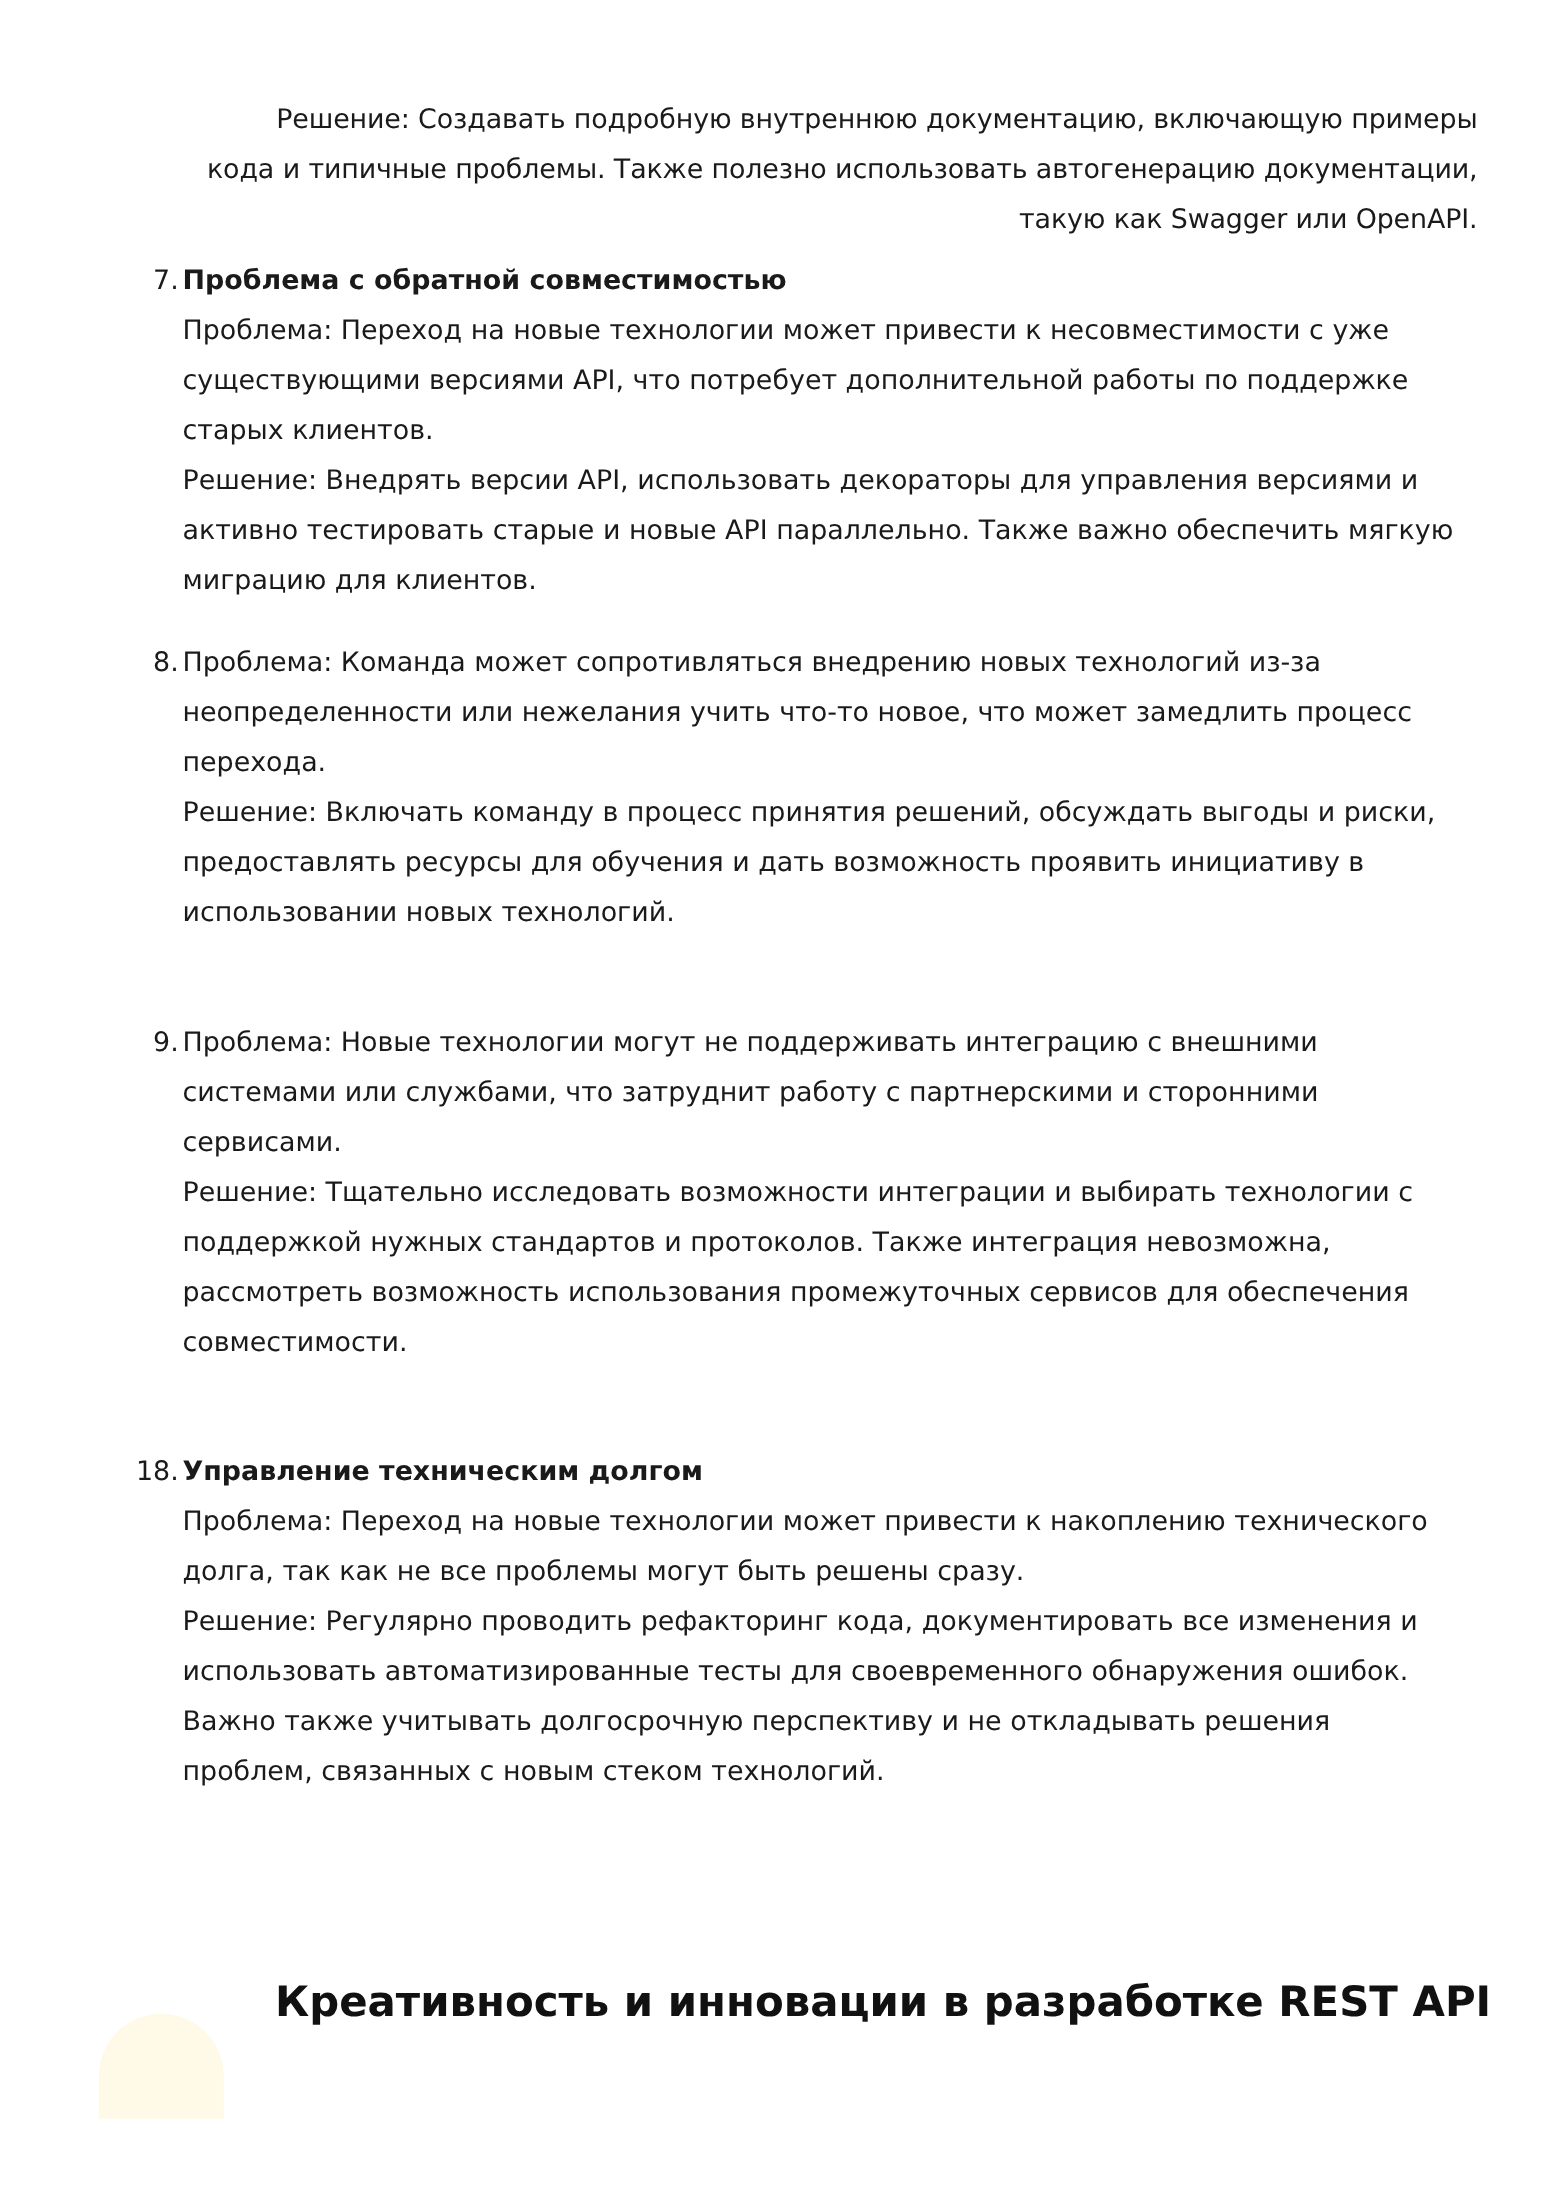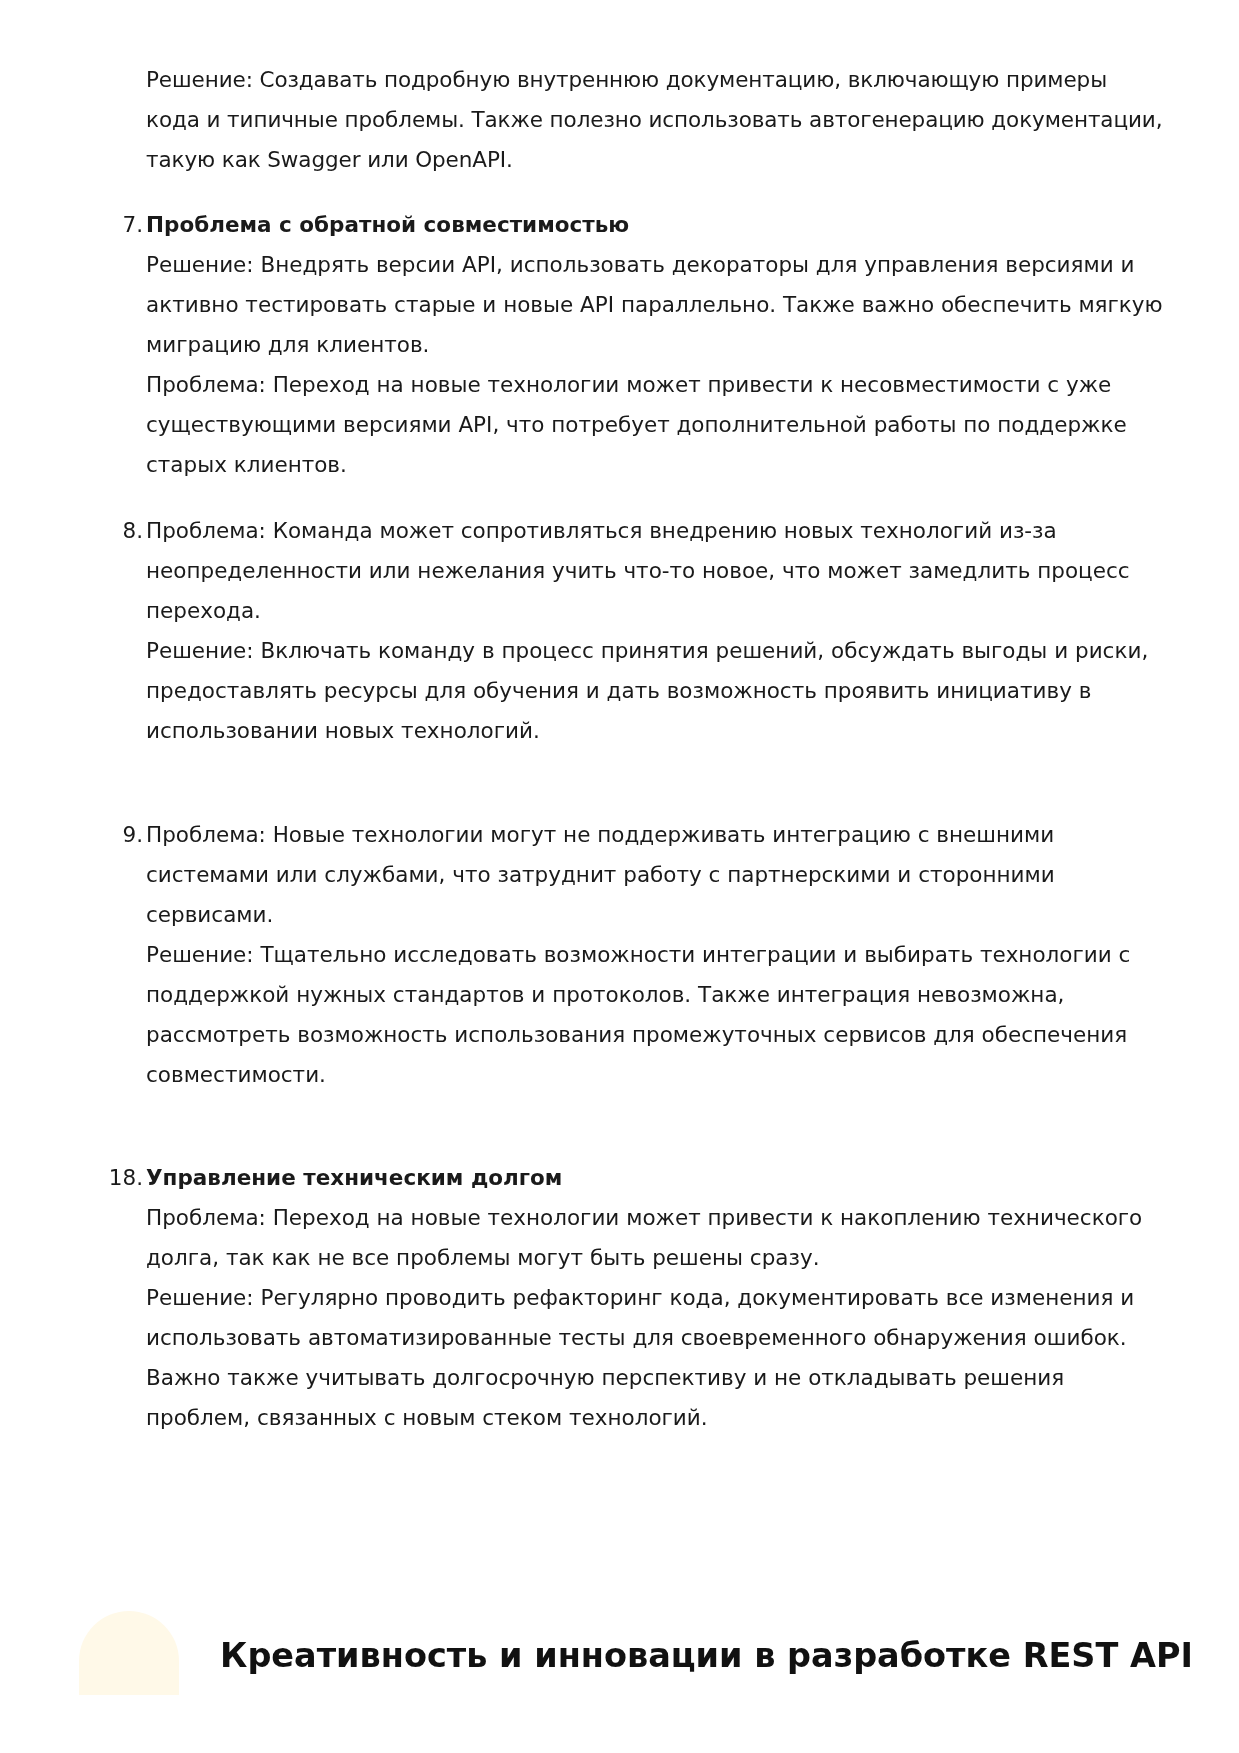--- a/index.html
+++ b/index.html
@@ -22,21 +22,22 @@
       width: 1239px;
       height: 1753px;
     }
     .para {
       position: absolute;
       left: 146px;
       width: 1020px;
       font-size: 21.5px;
       line-height: 40px;
       letter-spacing: -0.1px;
-      margin: 0;
+      margin: 16px;
+      text-align: right;
     }
     .intro {
       top: 60px;
     }
     .item {
       position: absolute;
       left: 146px;
       width: 1020px;
       margin: 0;
     }
@@ -73,21 +74,21 @@
       left: 79px;
       top: 1611px;
       width: 100px;
       height: 84px;
       background: #fff9e8;
       border-radius: 50px 50px 0 0;
     }
     .section-title {
       position: absolute;
       left: 220px;
-      top: 1634px;
+      top: 1580px;
       font-size: 33.5px;
       font-weight: bold;
       line-height: 44px;
       color: #111111;
       margin: 0;
       white-space: nowrap;
     }
   </style>
 </head>
 <body>
@@ -95,22 +96,22 @@
 <div class="page">
 
   <p class="para intro">Решение: Создавать подробную внутреннюю документацию, включающую примеры кода и типичные проблемы. Также полезно использовать автогенерацию документации, такую как Swagger или OpenAPI.</p>
 
   <div class="item" id="item-7">
     <div class="item-head">
       <span class="item-num">7.</span>
       <span>Проблема с обратной совместимостью</span>
     </div>
     <div class="item-body">
+      <p>Проблема: Переход на новые технологии может привести к несовместимости с уже существующими версиями API, что потребует дополнительной работы по поддержке старых клиентов.</p>
       <p>Решение: Внедрять версии API, использовать декораторы для управления версиями и активно тестировать старые и новые API параллельно. Также важно обеспечить мягкую миграцию для клиентов.</p>
-      <p>Проблема: Переход на новые технологии может привести к несовместимости с уже существующими версиями API, что потребует дополнительной работы по поддержке старых клиентов.</p>
     </div>
   </div>
 
   <div class="item" id="item-8">
     <div class="item-head">
       <span class="item-num">8.</span>
     </div>
     <div class="item-body">
       <p>Проблема: Команда может сопротивляться внедрению новых технологий из-за неопределенности или нежелания учить что-то новое, что может замедлить процесс перехода.</p>
       <p>Решение: Включать команду в процесс принятия решений, обсуждать выгоды и риски, предоставлять ресурсы для обучения и дать возможность проявить инициативу в использовании новых технологий.</p>

